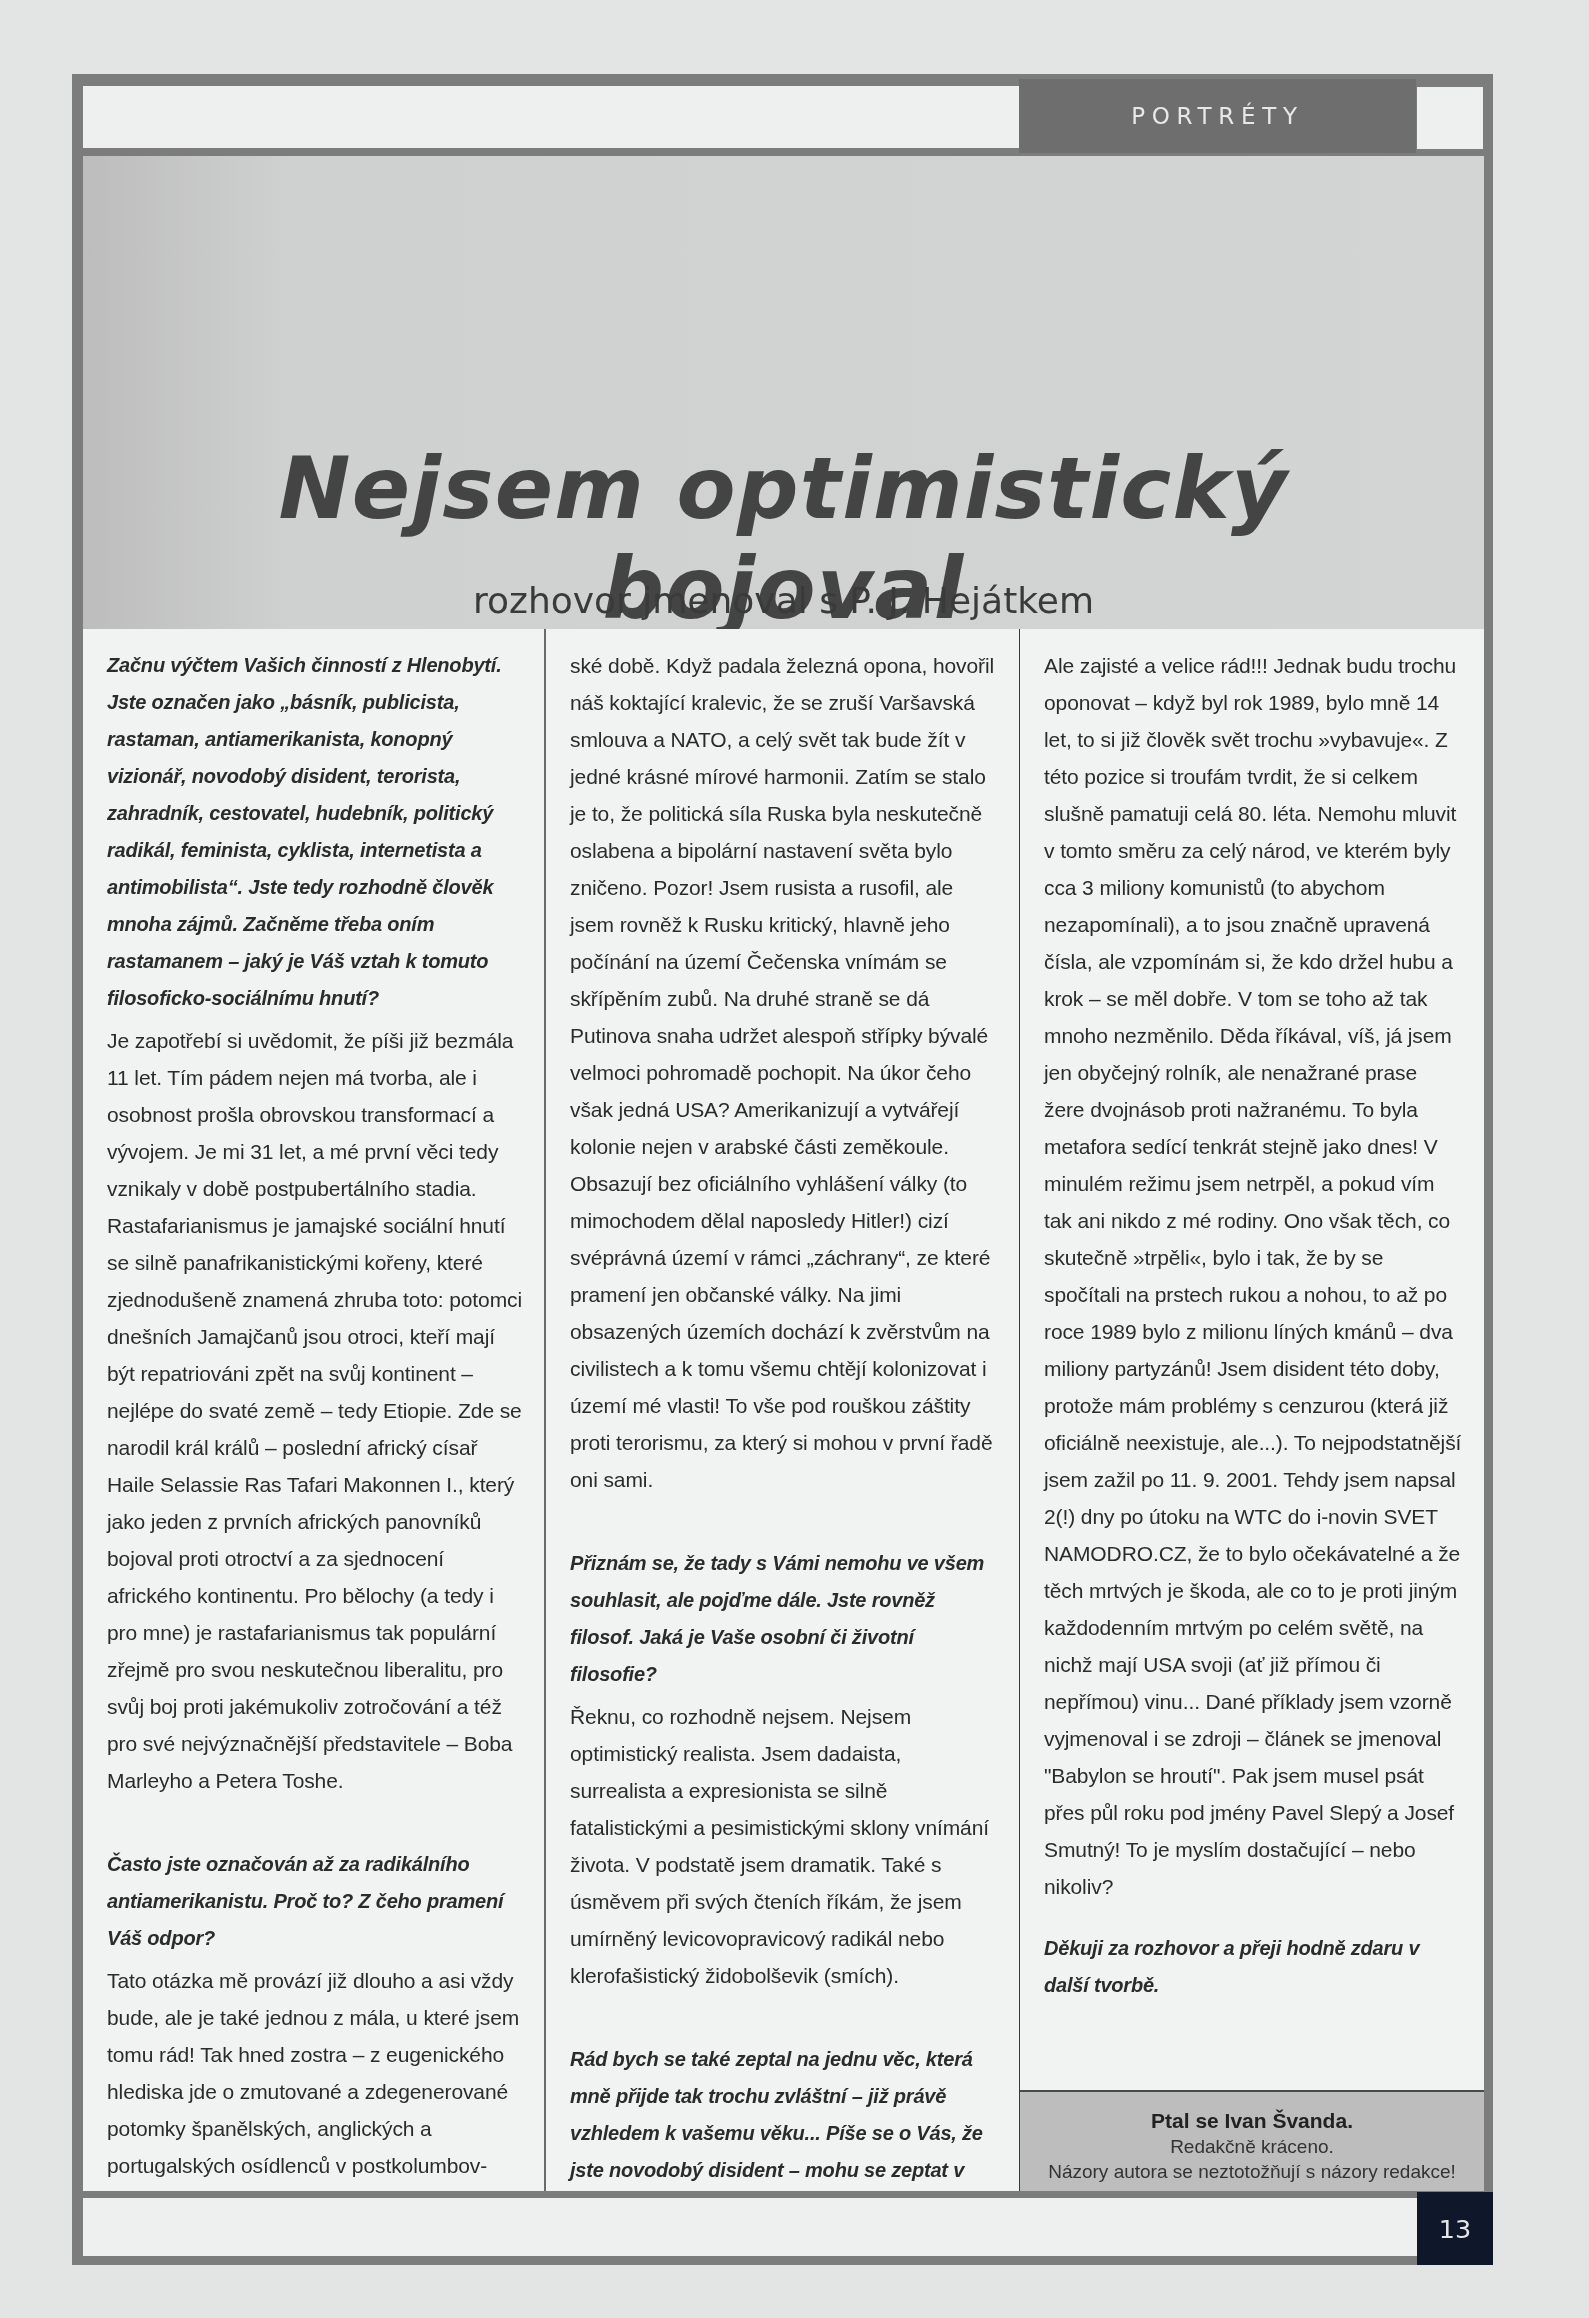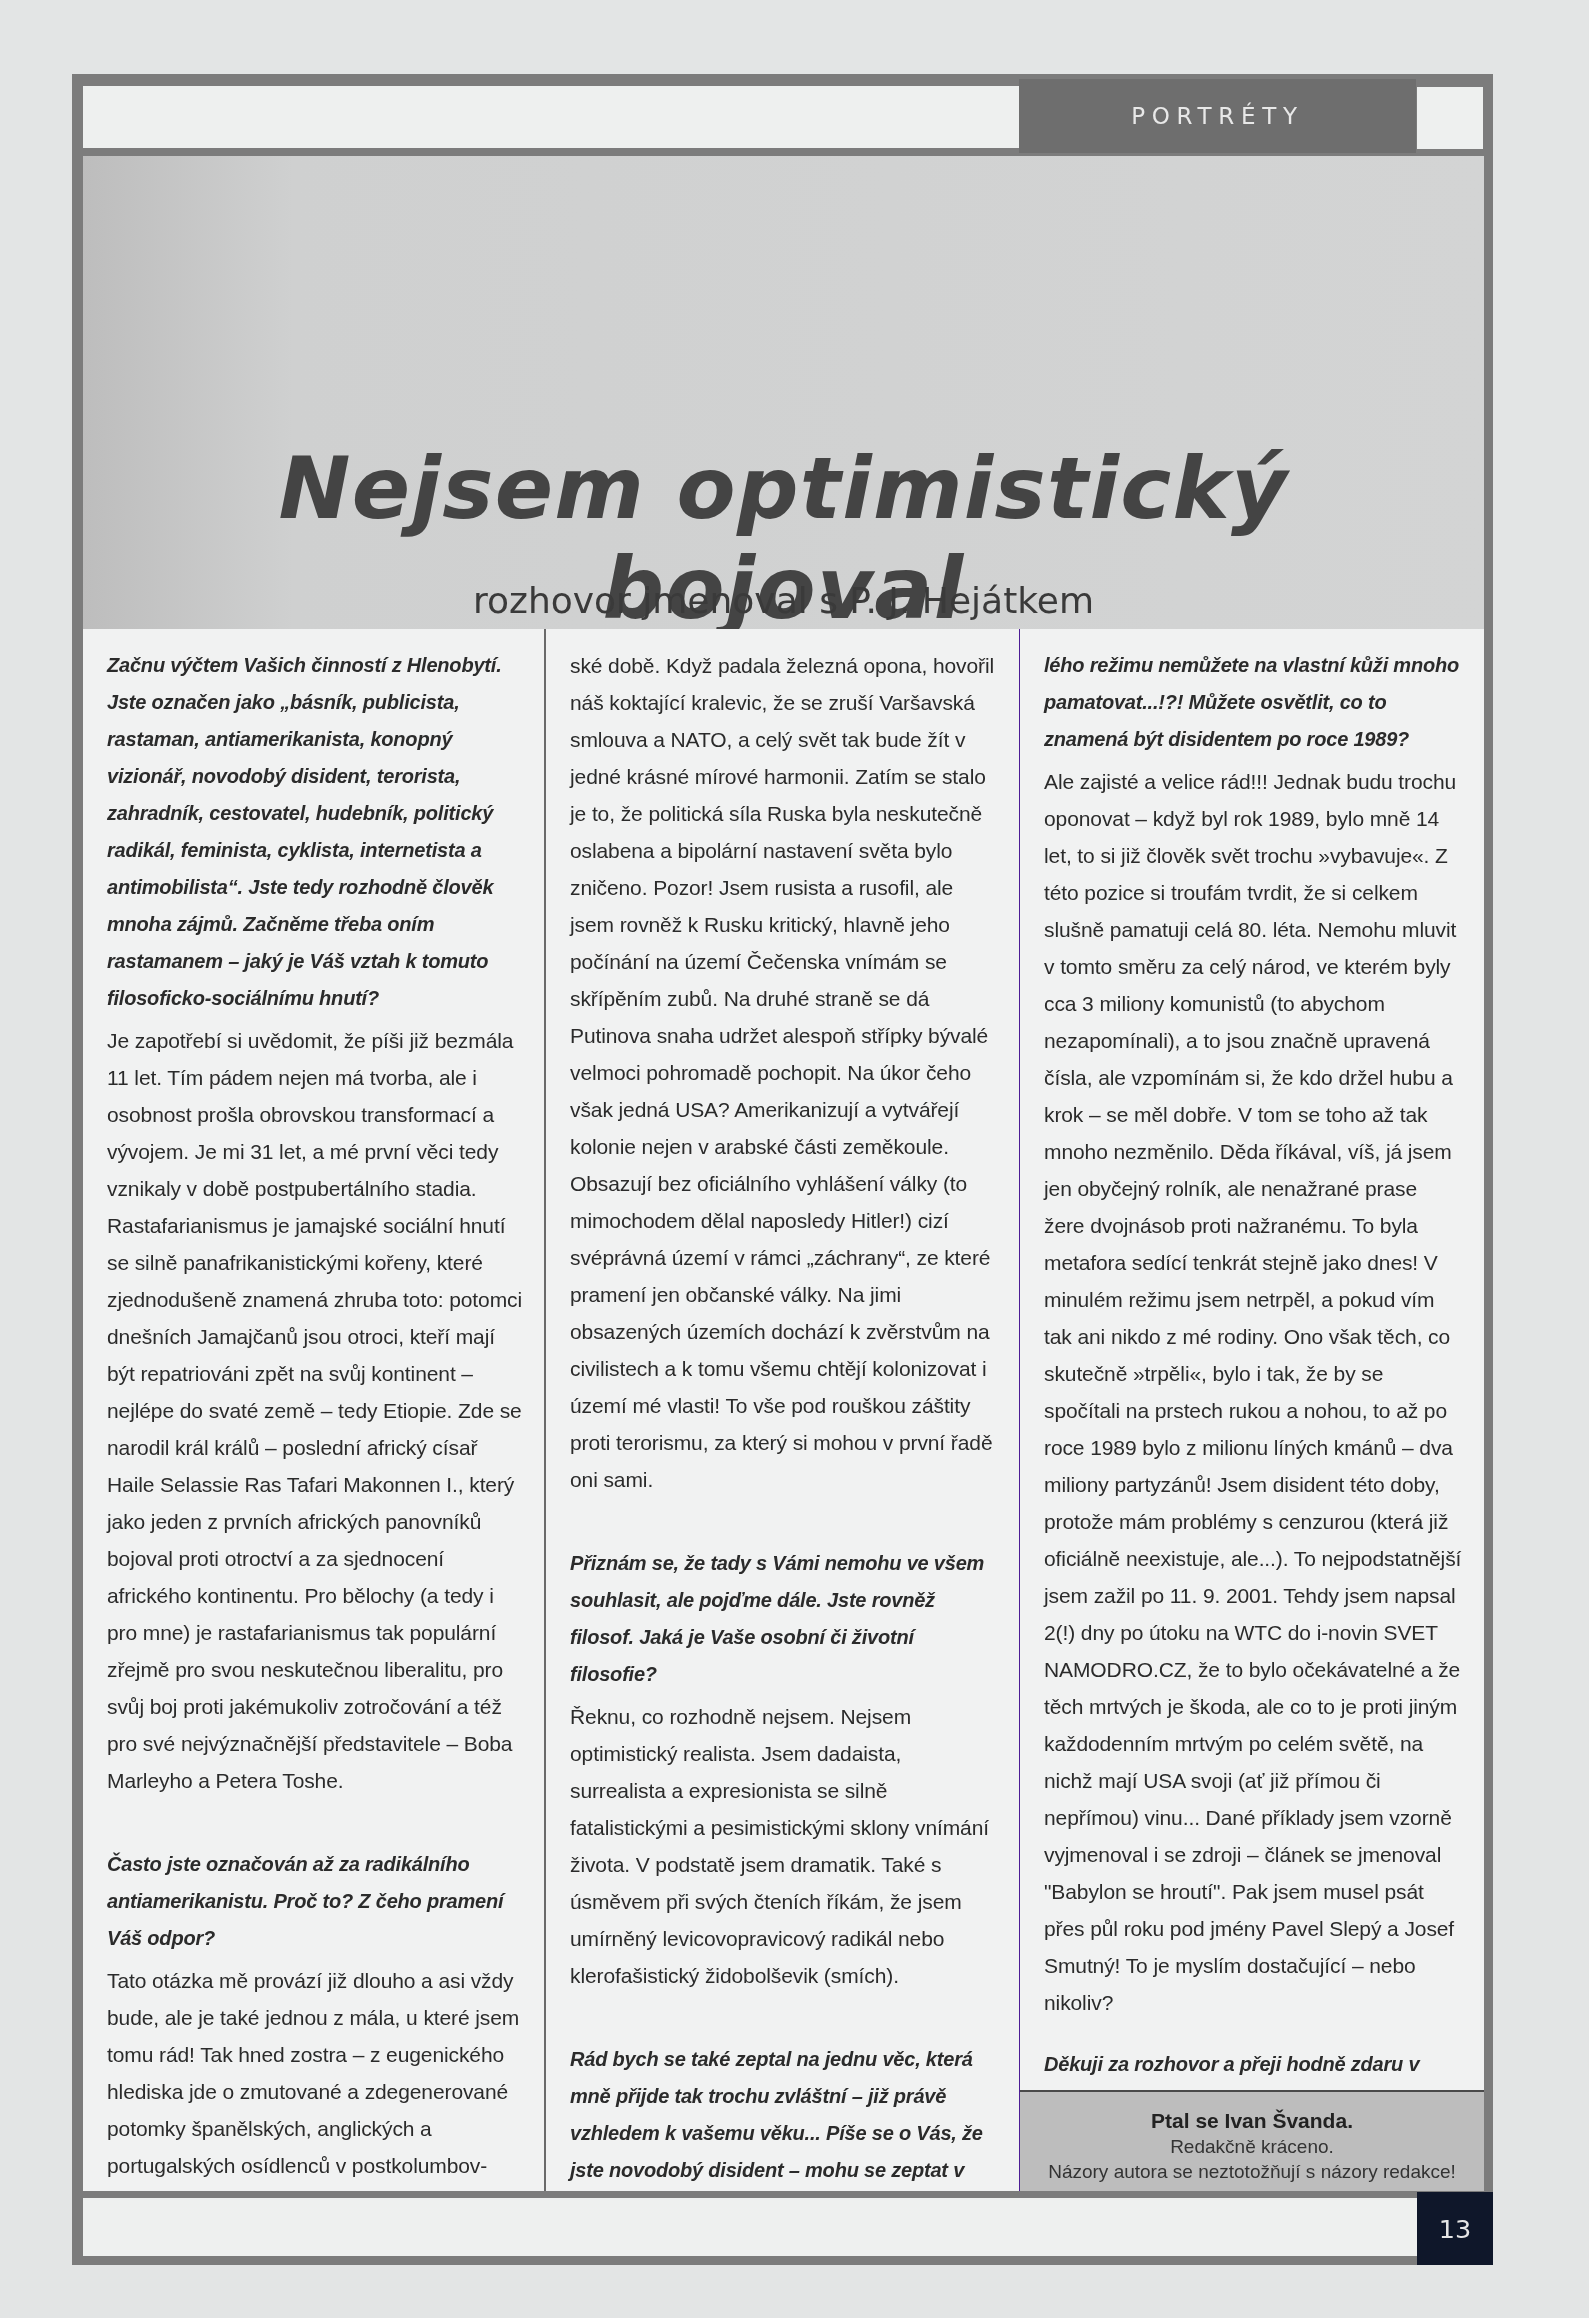--- a/index.html
+++ b/index.html
@@ -53,21 +53,20 @@
   </div>
   <div class="col col2">
     <p class="a">ské době. Když padala železná opona, hovořil náš koktající kralevic, že se zruší Varšavská smlouva a NATO, a celý svět tak bude žít v jedné krásné mírové harmonii. Zatím se stalo je to, že politická síla Ruska byla neskutečně oslabena a bipolární nastavení světa bylo zničeno. Pozor! Jsem rusista a rusofil, ale jsem rovněž k Rusku kritický, hlavně jeho počínání na území Čečenska vnímám se skřípěním zubů. Na druhé straně se dá Putinova snaha udržet alespoň střípky bývalé velmoci pohromadě pochopit. Na úkor čeho však jedná USA? Amerikanizují a vytvářejí kolonie nejen v arabské části zeměkoule. Obsazují bez oficiálního vyhlášení války (to mimochodem dělal naposledy Hitler!) cizí svéprávná území v rámci „záchrany“, ze které pramení jen občanské války. Na jimi obsazených územích dochází k zvěrstvům na civilistech a k tomu všemu chtějí kolonizovat i území mé vlasti! To vše pod rouškou záštity proti terorismu, za který si mohou v první řadě oni sami.</p>
     <div class="gap"></div>
     <p class="q">Přiznám se, že tady s Vámi nemohu ve všem souhlasit, ale pojďme dále. Jste rovněž filosof. Jaká je Vaše osobní či životní filosofie?</p>
     <p class="a">Řeknu, co rozhodně nejsem. Nejsem optimistický realista. Jsem dadaista, surrealista a expresionista se silně fatalistickými a pesimistickými sklony vnímání života. V podstatě jsem dramatik. Také s úsměvem při svých čteních říkám, že jsem umírněný levicovopravicový radikál nebo klerofašistický židobolševik (smích).</p>
     <div class="gap"></div>
     <p class="q">Rád bych se také zeptal na jednu věc, která mně přijde tak trochu zvláštní – již právě vzhledem k vašemu věku... Píše se o Vás, že jste novodobý disident – mohu se zeptat v čem? Vždyť vy si toho z minu-</p>
   </div>
   <div class="col col3">
-    <p class="q">lého režimu nemůžete na vlastní kůži mnoho pamatovat...!?! Můžete osvětlit, co to znamená být disidentem po roce 1989?</p>
     <p class="a">Ale zajisté a velice rád!!! Jednak budu trochu oponovat – když byl rok 1989, bylo mně 14 let, to si již člověk svět trochu »vybavuje«. Z této pozice si troufám tvrdit, že si celkem slušně pamatuji celá 80. léta. Nemohu mluvit v tomto směru za celý národ, ve kterém byly cca 3 miliony komunistů (to abychom nezapomínali), a to jsou značně upravená čísla, ale vzpomínám si, že kdo držel hubu a krok – se měl dobře. V tom se toho až tak mnoho nezměnilo. Děda říkával, víš, já jsem jen obyčejný rolník, ale nenažrané prase žere dvojnásob proti nažranému. To byla metafora sedící tenkrát stejně jako dnes! V minulém režimu jsem netrpěl, a pokud vím tak ani nikdo z mé rodiny. Ono však těch, co skutečně »trpěli«, bylo i tak, že by se spočítali na prstech rukou a nohou, to až po roce 1989 bylo z milionu líných kmánů – dva miliony partyzánů! Jsem disident této doby, protože mám problémy s cenzurou (která již oficiálně neexistuje, ale...). To nejpodstatnější jsem zažil po 11. 9. 2001. Tehdy jsem napsal 2(!) dny po útoku na WTC do i-novin SVET NAMODRO.CZ, že to bylo očekávatelné a že těch mrtvých je škoda, ale co to je proti jiným každodenním mrtvým po celém světě, na nichž mají USA svoji (ať již přímou či nepřímou) vinu... Dané příklady jsem vzorně vyjmenoval i se zdroji – článek se jmenoval "Babylon se hroutí". Pak jsem musel psát přes půl roku pod jmény Pavel Slepý a Josef Smutný! To je myslím dostačující – nebo nikoliv?</p>
     <div style="height:14.8px"></div>
     <p class="q">Děkuji za rozhovor a přeji hodně zdaru v další tvorbě.</p>
   </div>
   <div class="credit">
     <div class="by">Ptal se Ivan Švanda.</div>
     <div class="note">Redakčně kráceno.</div>
     <div class="note">Názory autora se neztotožňují s názory redakce!</div>
   </div>
 </div>

